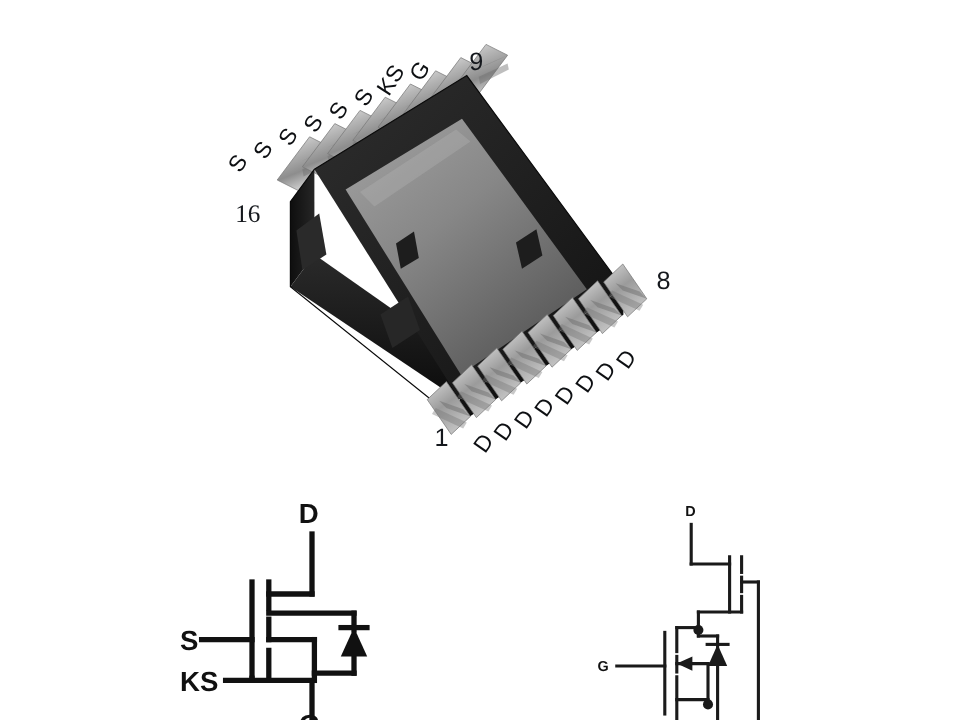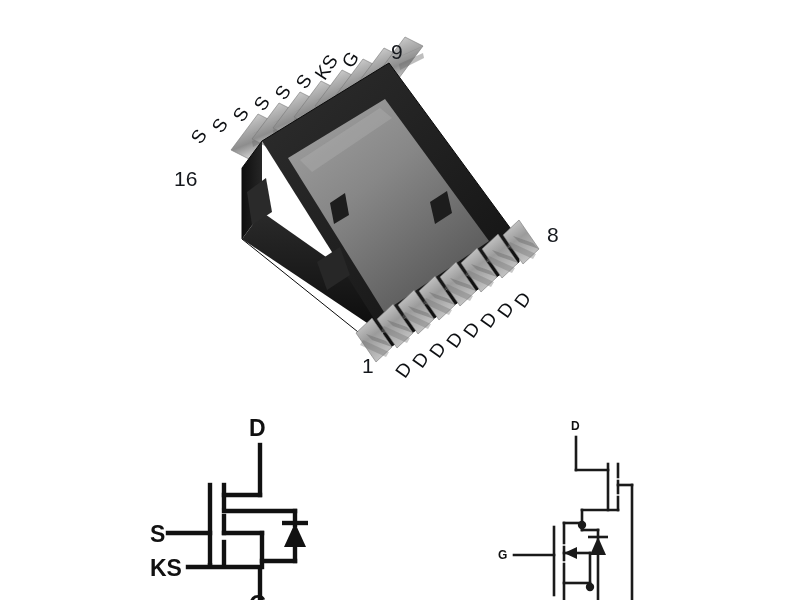--- a/index.html
+++ b/index.html
@@ -19,21 +19,21 @@
   .pkg-num{
     position:absolute;
     font-family:"Liberation Sans", sans-serif;
     font-size:21px;
     color:#15181d;
     letter-spacing:0px;
     line-height:1;
     user-select:none;
   }
   #num-9{left:391px;top:41px;}
-  #num-16{left:174px;top:168px;}
+  #num-16{left:196px;top:168px;font-family:Liberation Serif, serif;}
   #num-8{left:547px;top:224px;}
   #num-1{left:362px;top:355px;}
 
   
   .pinlabel{
     position:absolute;
     font-family:"Liberation Sans", sans-serif;
     font-size:19px;
     font-weight:400;
     color:#0d0f12;

